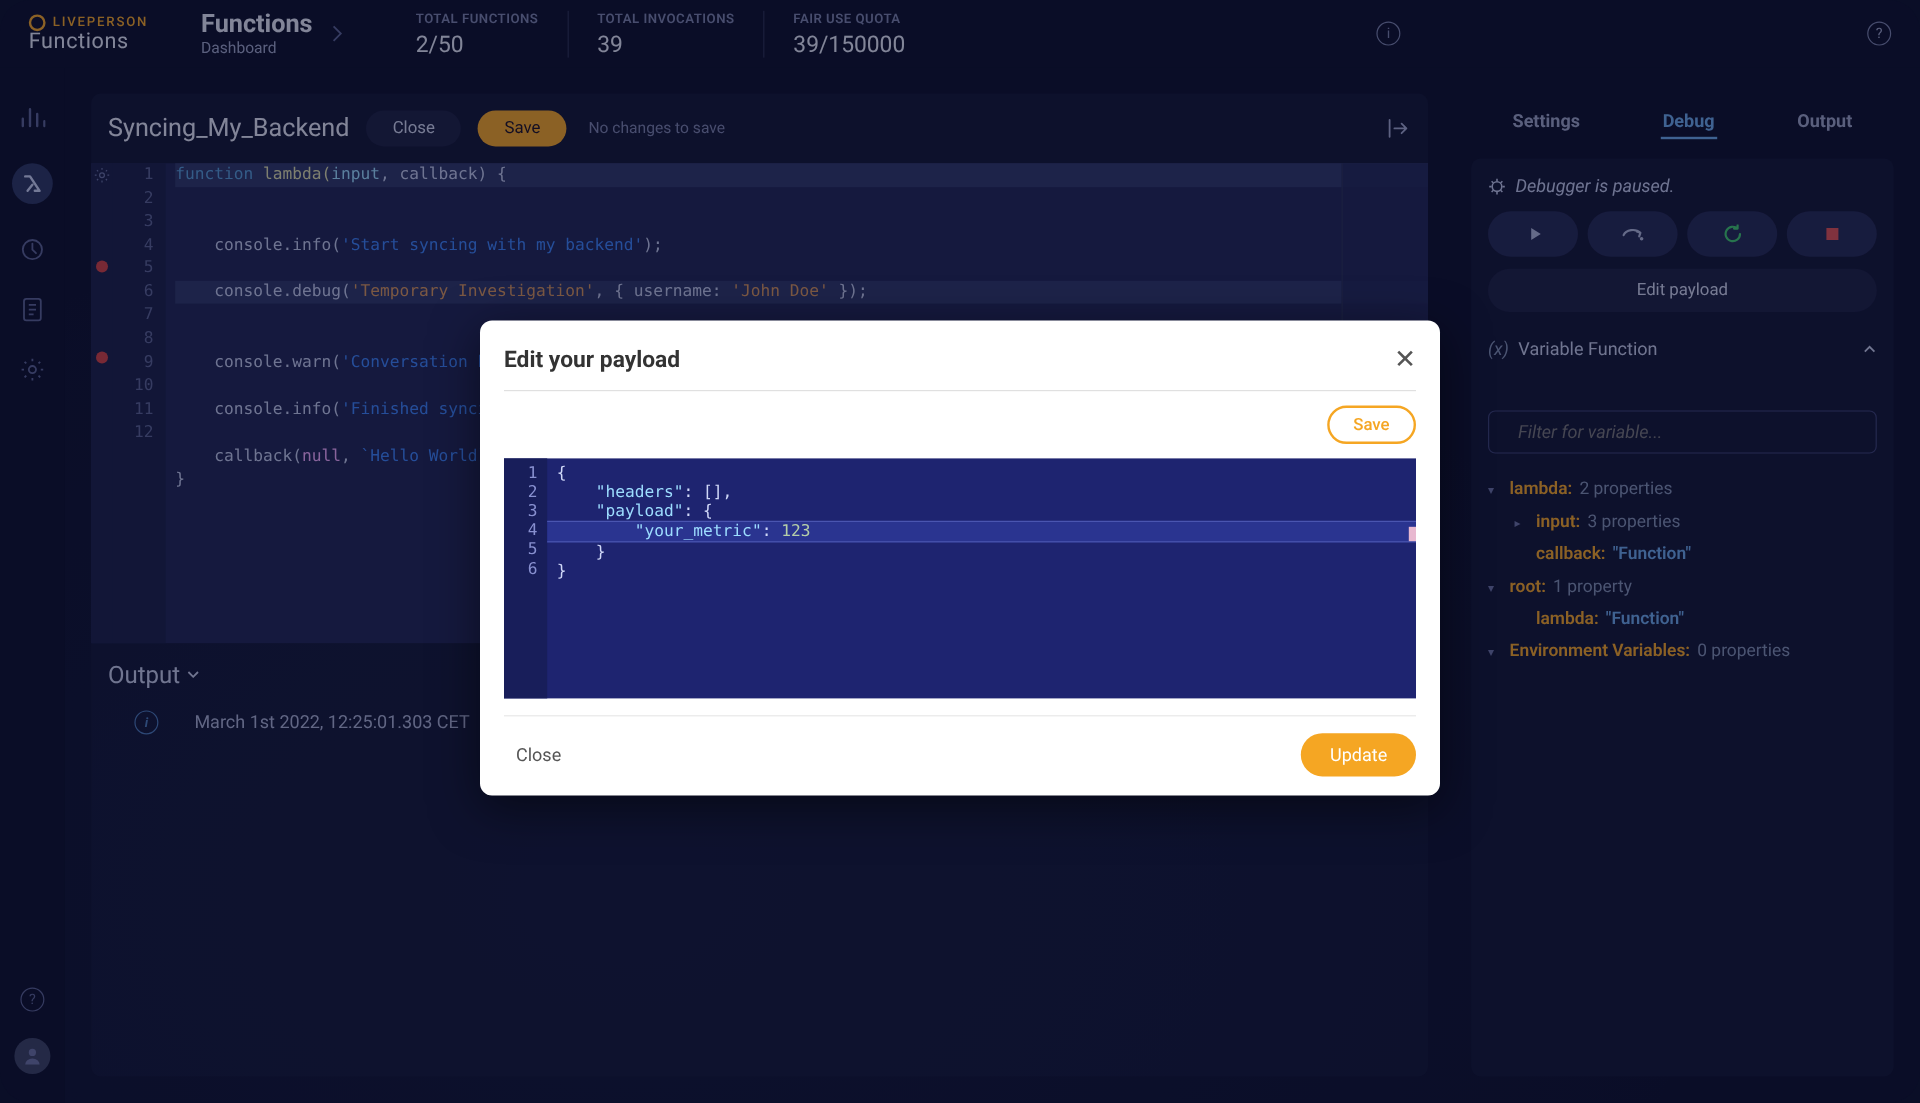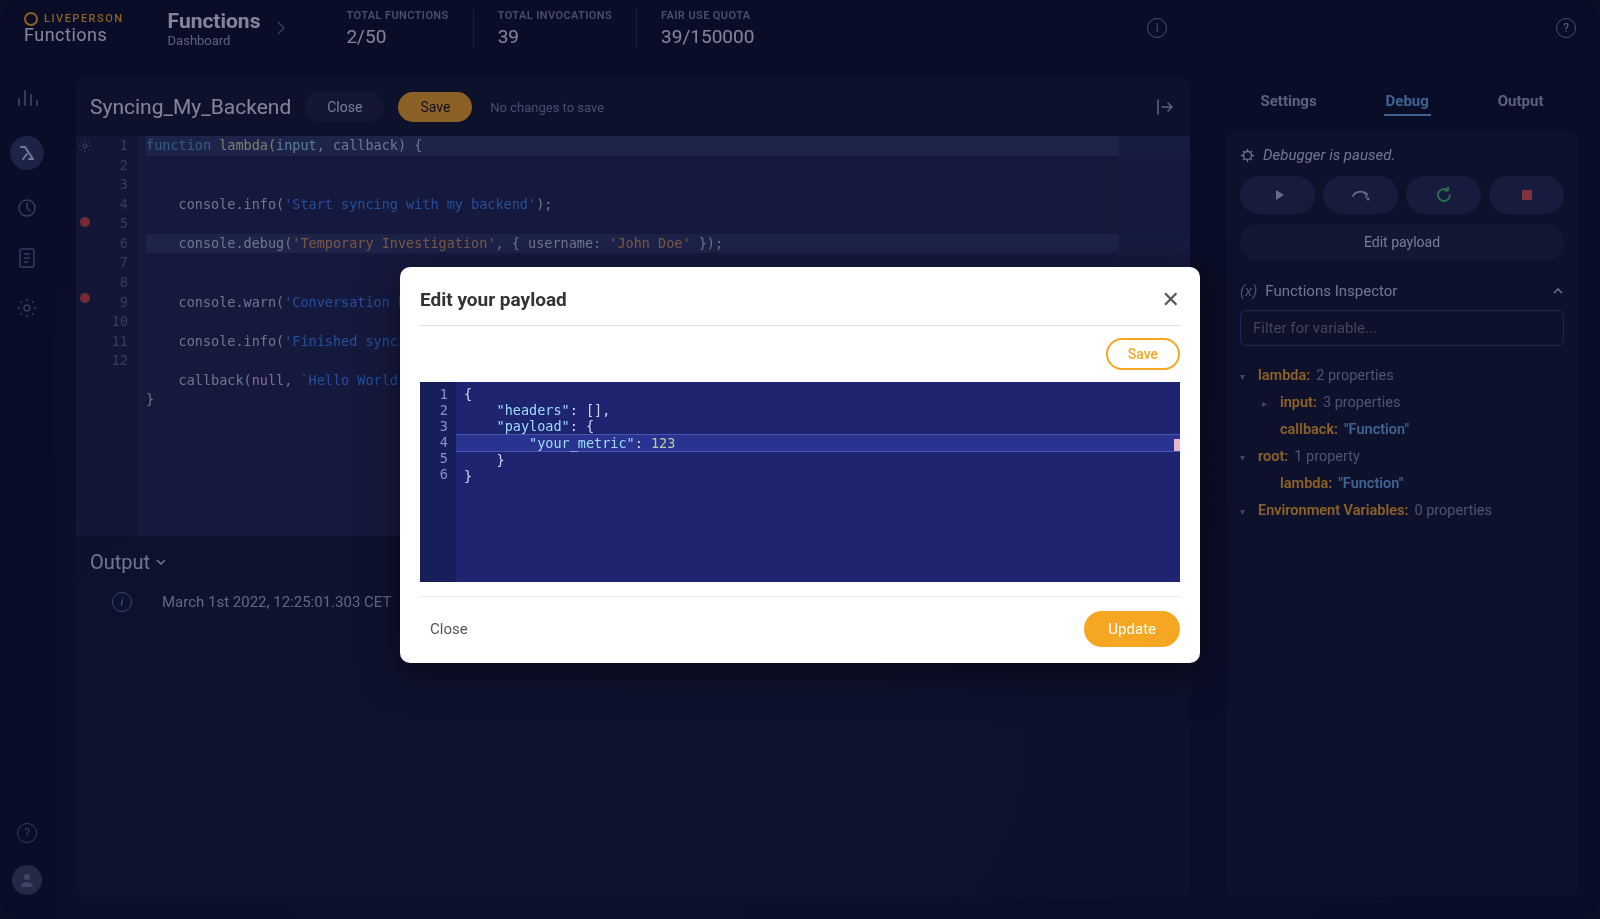--- a/index.html
+++ b/index.html
@@ -91,21 +91,21 @@
 .dbg-status { display: flex; align-items: center; gap: 8px; font-style: italic; color: #c0c8e8; font-size: 15px; margin-bottom: 12px; }
 .dbg-controls { display: flex; gap: 8px; margin-bottom: 10px; }
 .dbg-btn { flex: 1; height: 38px; background: #222850; border-radius: 20px; display: flex; align-items: center; justify-content: center; cursor: pointer; }
 .dbg-btn.green { color: #3ec96c; }
 .dbg-btn.red { color: #e05050; }
 .dbg-btn.gray { color: #b0b8d8; }
 .edit-payload-btn { width: 100%; height: 36px; background: #1a1f3f; border-radius: 18px; color: #d0d6ec; font-size: 14px; border: none; cursor: pointer; margin-bottom: 22px; font-family: inherit; }
 .var-inspector { }
 .var-head { display: flex; align-items: center; gap: 8px; font-size: 15px; color: #c4cbe6; margin-bottom: 10px; }
 .var-head .caret { margin-left: auto; }
-.var-filter { width: 100%; background: transparent; border: 1px solid #3a4070; border-radius: 6px; padding: 8px 12px; color: #c0c8e8; font-size: 15px; font-family: inherit; }
+.var-filter { width: 100%; background: transparent; border: 1px solid #3a4070; border-radius: 6px; padding: 8px 24px; color: #c0c8e8; font-size: 15px; font-style: italic; font-family: inherit; margin-top: 32px; }
 .var-tree { margin-top: 16px; font-size: 14.5px; }
 .var-row { display: flex; gap: 6px; padding: 5px 0; align-items: baseline; }
 .var-key { color: #f5a623; font-weight: 600; }
 .var-val { color: #8090b0; }
 .var-val-fn { color: #6ba8e8; font-weight: 600; }
 .tree-caret { color: #6a72a0; width: 12px; font-size: 10px; }
 .indent1 { padding-left: 22px; }
 
 
 .modal-backdrop {
@@ -336,21 +336,21 @@
               <svg width="12" height="12" viewBox="0 0 12 12">
                 <rect x="1" y="1" width="10" height="10" fill="currentColor"></rect>
               </svg>
             </div>
         </div>
         <button class="edit-payload-btn">Edit payload</button>
 
         <div class="var-inspector">
           <div class="var-head">
             <span style="font-style:italic;color:#8090b0">(x)</span>
-            <span>Functions Inspector</span>
+            <span>Variable Function</span>
             <span class="caret">
                 <svg width="12" height="8" viewBox="0 0 12 8">
                   <path d="M2 6 L6 2 L10 6" stroke="currentColor" stroke-width="1.5" fill="none"></path>
                 </svg>
               </span>
           </div>
           <input class="var-filter" placeholder="Filter for variable..." style="">
           <div class="var-tree">
             <div class="var-row">
                 <span class="tree-caret">▾</span>

